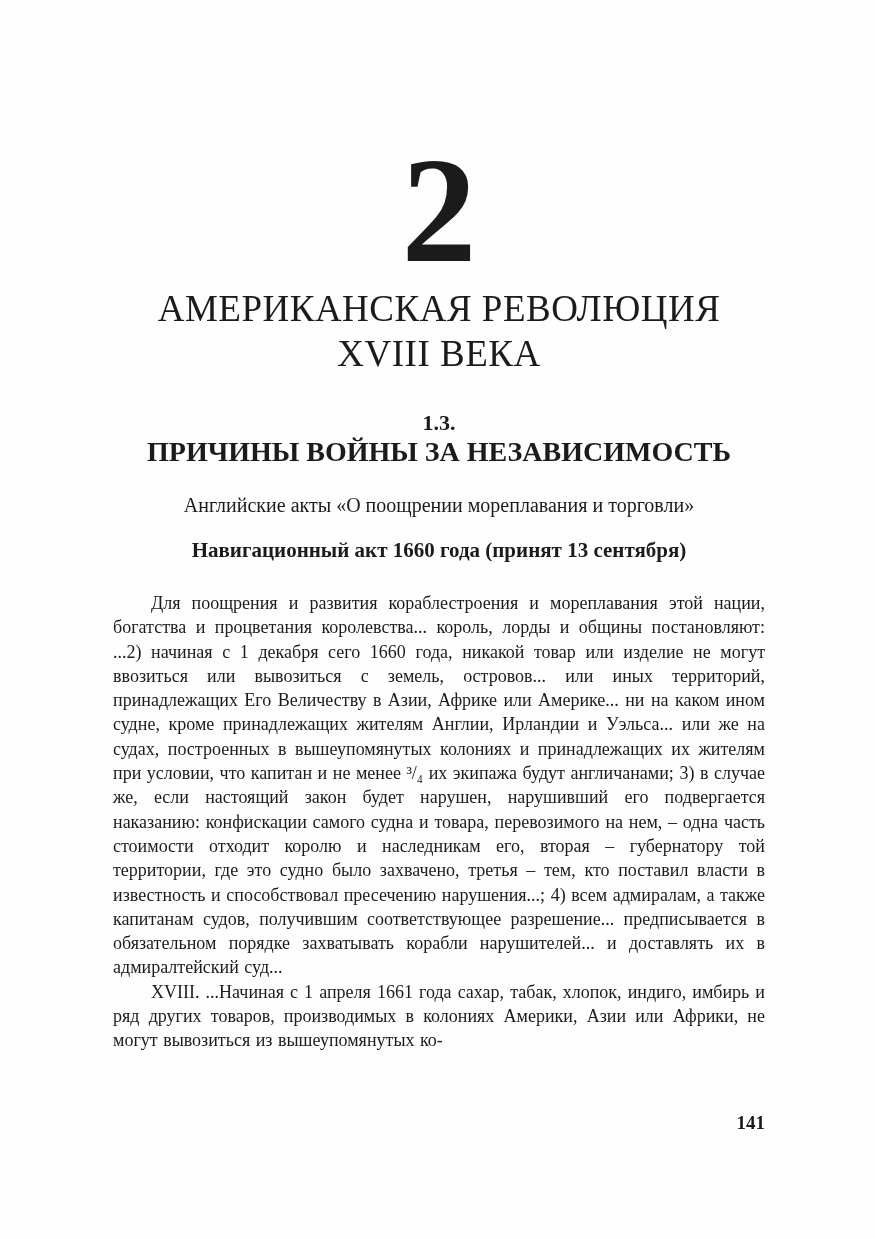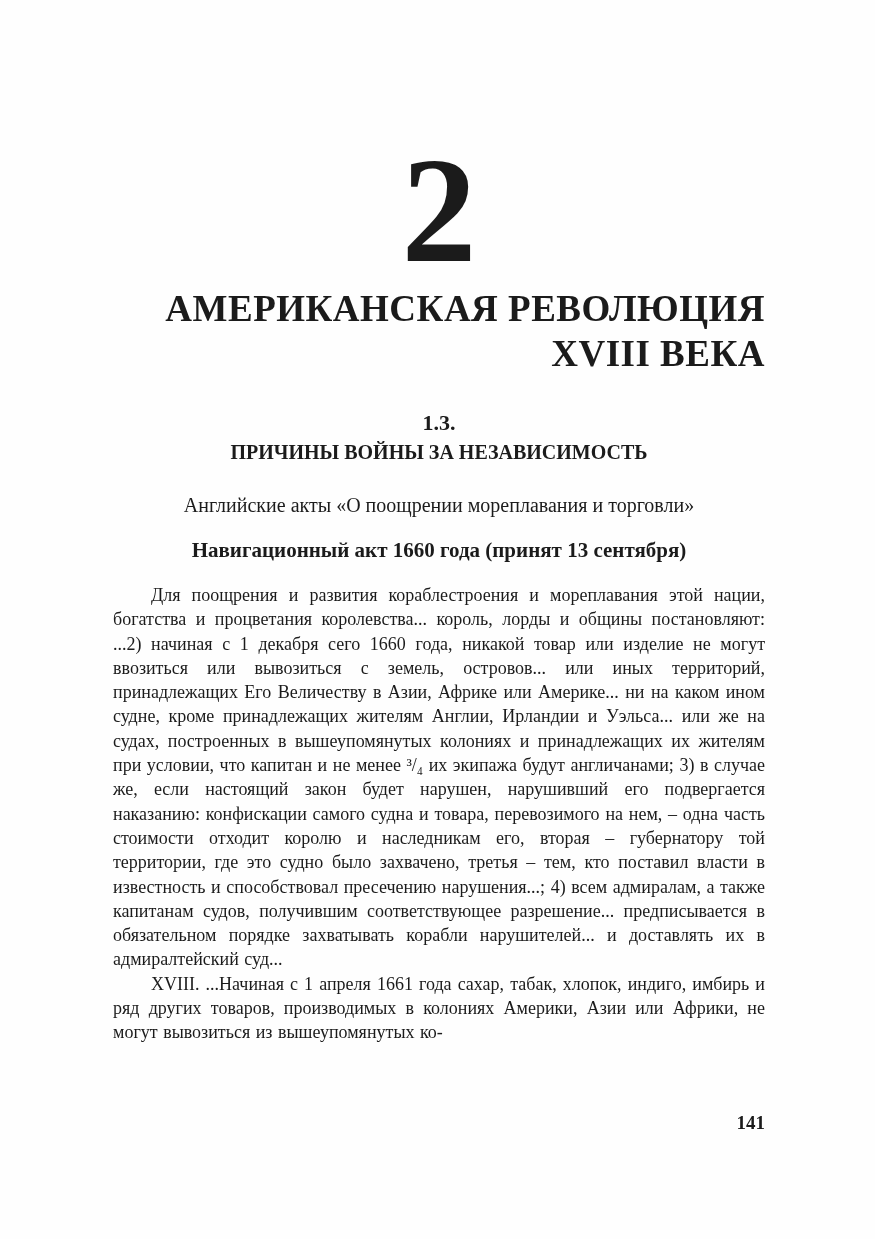--- a/index.html
+++ b/index.html
@@ -22,54 +22,54 @@
     margin-top: 145px;
     font-size: 150px;
     line-height: 130px;
     font-weight: bold;
     text-align: center;
   }
   .chapter-title {
     margin: 11px 0 0 0;
     font-size: 37px;
     line-height: 45px;
-    font-weight: bold;
-    text-align: right;
+    font-weight: normal;
+    text-align: center;
     letter-spacing: 0.5px;
   }
   .section-number {
     margin-top: 34px;
     font-size: 22px;
     line-height: 26px;
     font-weight: bold;
     text-align: center;
   }
   .section-title {
     margin: 0;
-    font-size: 20px;
+    font-size: 28px;
     line-height: 32px;
     font-weight: bold;
     text-align: center;
   }
   .subtitle {
     margin: 25px 0 0 0;
     font-size: 20px;
     line-height: 24px;
     font-weight: normal;
     text-align: center;
   }
   .doc-heading {
     margin: 21px 0 0 0;
     font-size: 21px;
     line-height: 25px;
     font-weight: bold;
     text-align: center;
   }
   .body-text {
-    margin-top: 20px;
+    margin-top: 28px;
   }
   .body-text p {
     margin: 0;
     font-size: 18px;
     line-height: 24.3px;
     text-align: justify;
     text-indent: 38px;
     word-spacing: 1px;
   }
   .page-number {

